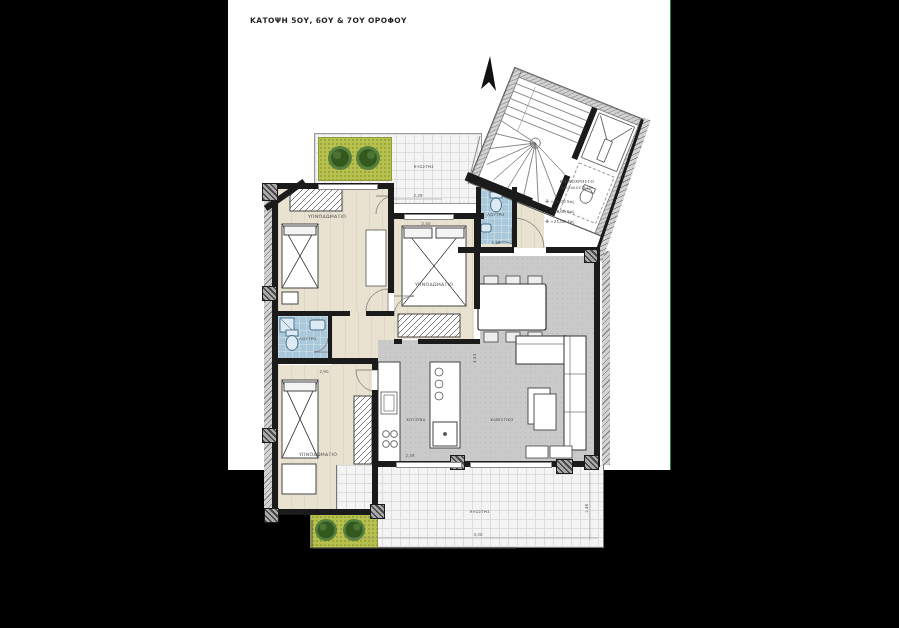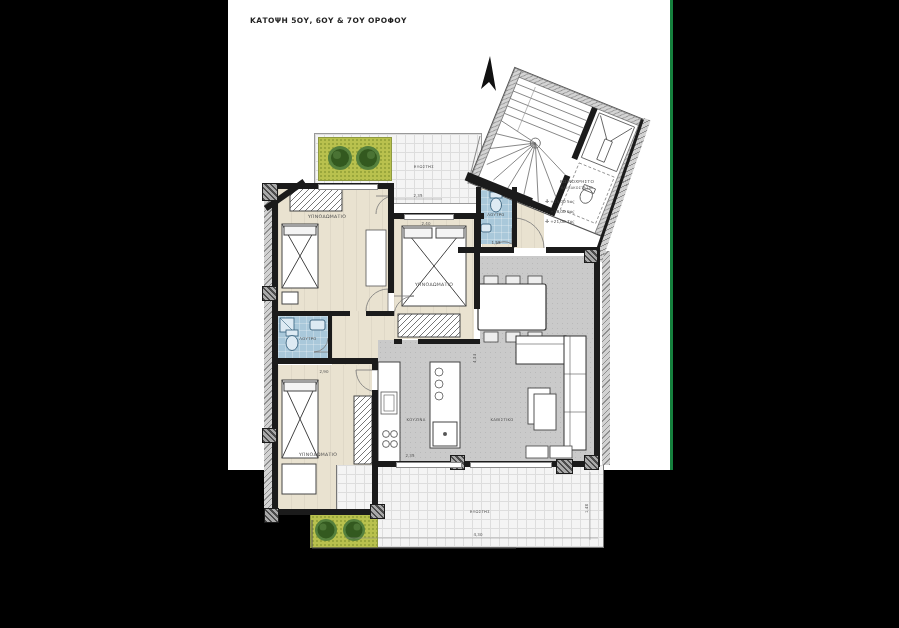--- a/index.html
+++ b/index.html
@@ -1,19 +1,19 @@
 <!DOCTYPE html>
 <html><head>
 <meta charset="utf-8">
 <style>
   html,body{margin:0;padding:0;background:#000;}
   .stage{position:relative;width:899px;height:628px;background:#000;overflow:hidden;
          font-family:"DejaVu Sans","Liberation Sans",sans-serif;}
   .paper{position:absolute;left:228px;top:0;width:442px;height:470px;background:#fff;
-         border-right:3px solid #15803d;}
+         border-right:1px solid #15803d;}
   .abs{position:absolute;}
   
   .wood{background:#e9e2d0;background-image:linear-gradient(90deg,rgba(0,0,0,.045) 1px,transparent 1px);background-size:13px 100%;}
   .speck{background-color:#cacaca;background-image:radial-gradient(#b9b9b9 .8px,transparent .9px);background-size:5px 5px;}
   .bath{background:#a9c8da;background-image:linear-gradient(rgba(255,255,255,.25) 1px,transparent 1px),linear-gradient(90deg,rgba(255,255,255,.25) 1px,transparent 1px);background-size:7px 7px;}
   .tiles{background-color:#f4f4f4;background-image:linear-gradient(#ddd 1px,transparent 1px),linear-gradient(90deg,#ddd 1px,transparent 1px);background-size:9px 9px;}
   .grass{background-color:#b9c14e;background-image:radial-gradient(#9aa73c 1px,transparent 1.2px);background-size:4px 4px;border:1px solid #8f9a40;}
   
   .wall{background:#1b1b1b;z-index:8;}
   .hband{background:repeating-linear-gradient(135deg,#8f8f8f 0 1px,#d2d2d2 1px 4px);z-index:7;}

